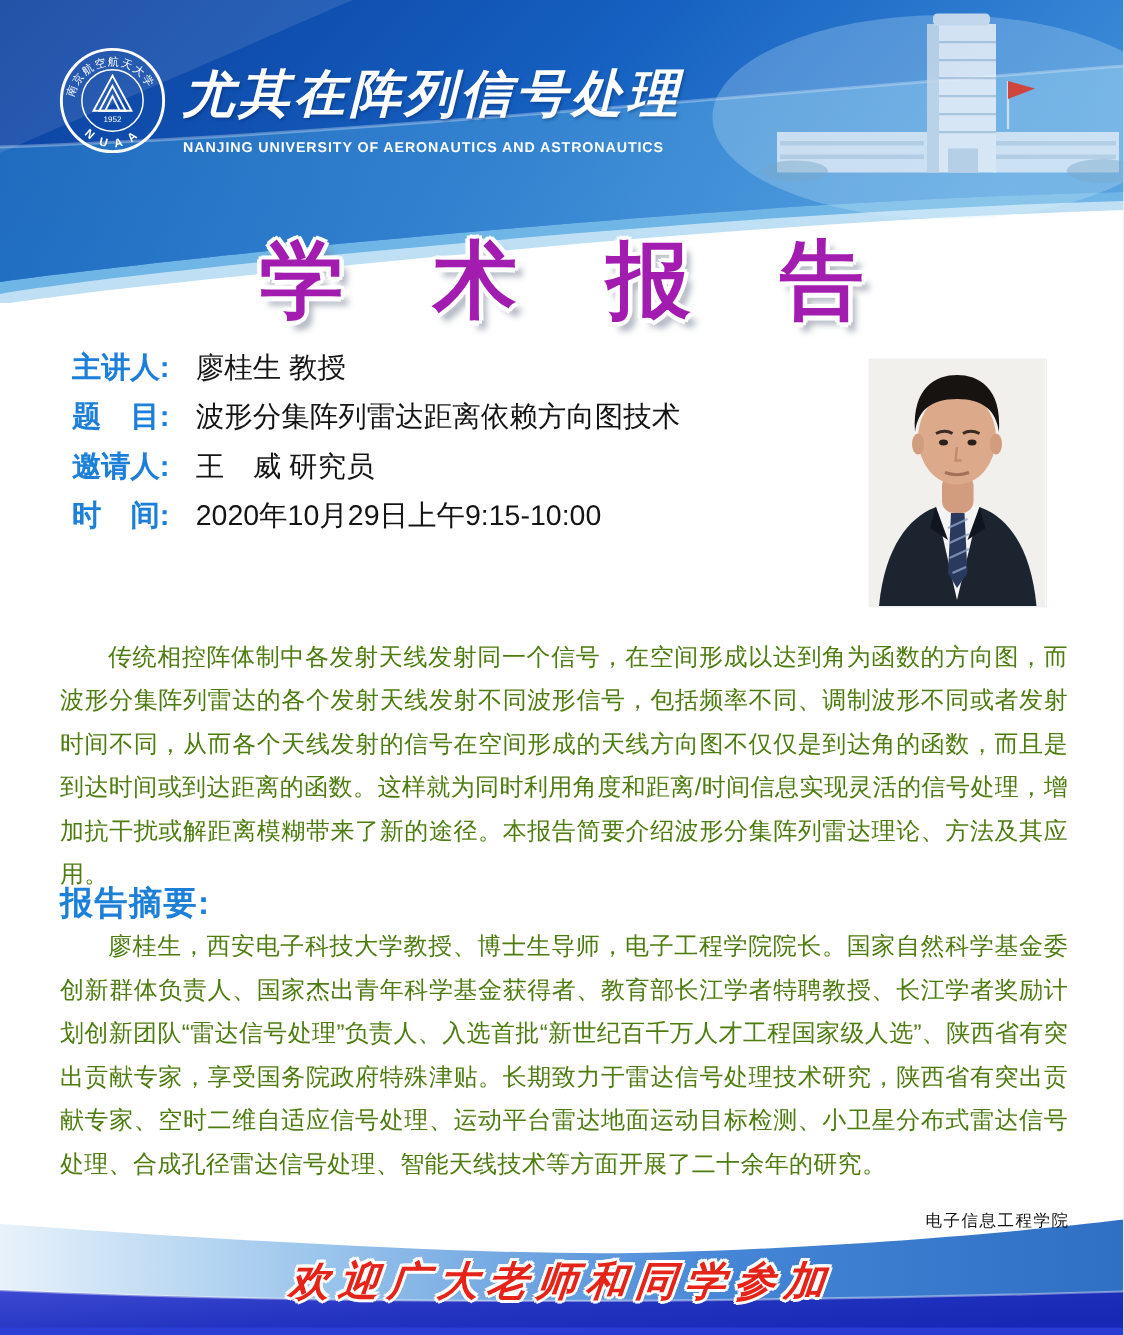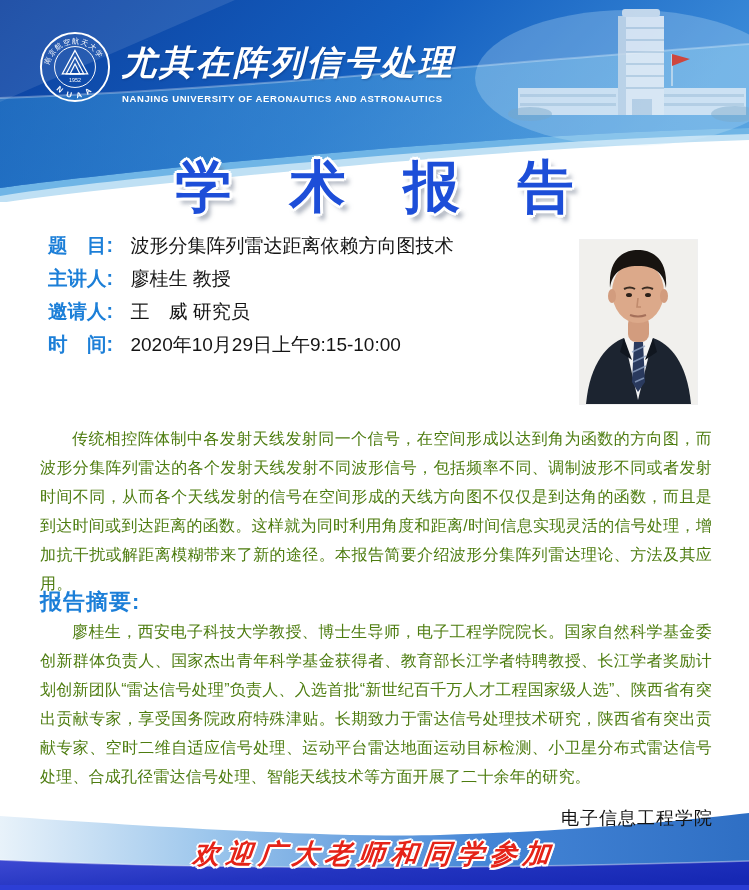--- a/index.html
+++ b/index.html
@@ -20,27 +20,26 @@
     font-size:34px; font-weight:bold; letter-spacing:3px; font-style:italic;
     text-shadow:1px 1px 2px rgba(0,30,90,.35); white-space:nowrap;
   }
   .uni-en {
     margin-top:7px; font-size:9.5px; font-weight:bold; letter-spacing:.6px; white-space:nowrap;
   }
 
   
   .main-title {
     position:absolute; top:150px; left:0; width:100%; z-index:2;
-    text-align:center; font-size:56px; font-weight:bold; color:#1d4ed8;
+    text-align:center; font-size:56px; font-weight:bold; color:#a21caf;
     letter-spacing:22px; text-indent:22px; white-space:nowrap;
     text-shadow:
       -2px -2px 0 #fff, 2px -2px 0 #fff, -2px 2px 0 #fff, 2px 2px 0 #fff,
       -3px 0 0 #fff, 3px 0 0 #fff, 0 3px 0 #fff, 0 -3px 0 #fff,
       5px 6px 4px rgba(110,120,140,.55);
-    font-family: Liberation Serif, serif;
   }
 
   
   .info-block { position:absolute; top:229px; left:48px; z-index:2; }
   .info-row { height:33px; line-height:33px; white-space:nowrap; }
   .info-label { color:#1c7fd8; font-weight:bold; font-size:19.5px; }
   .info-value { color:#141414; font-size:19px; margin-left:13px; }
 
   
   .portrait { position:absolute; top:240px; left:580px; width:117px; height:164px; z-index:2;
@@ -56,21 +55,21 @@
     font-size:16px; line-height:29px; color:#4d7c0f;
     text-align:justify; text-indent:2em; letter-spacing:.2px;
   }
   .h-abstract { top:394px; }
   .b-abstract { top:424px; }
   .h-bio { top:587px; }
   .b-bio { top:617px; }
 
   .signature {
     position:absolute; top:806px; right:36px; z-index:4;
-    font-size:18px; color:#141414; letter-spacing:1px;
+    font-size:11px; color:#141414; letter-spacing:1px;
   }
 
   
   .footer-svg { position:absolute; left:0; top:808px; z-index:1; }
   .welcome-text {
     position:absolute; top:836px; left:0; width:100%; z-index:3;
     text-align:center; font-size:27px; font-weight:bold; font-style:italic;
     color:#e52318; letter-spacing:6px; transform:skewX(-6deg); white-space:nowrap;
     text-shadow:
       2px 0 0 #fff, -2px 0 0 #fff, 0 2px 0 #fff, 0 -2px 0 #fff,
@@ -158,26 +157,26 @@
 
   <div class="uni-names">
     <div class="uni-cn">尤其在阵列信号处理</div>
     <div class="uni-en">NANJING UNIVERSITY OF AERONAUTICS AND ASTRONAUTICS</div>
   </div>
 
   <div class="main-title">学 术 报 告</div>
 
   <div class="info-block">
     <div class="info-row">
+      <span class="info-label">主讲人:</span>
+      <span class="info-value">廖桂生  教授</span>
+    </div>
+    <div class="info-row">
       <span class="info-label">题　目:</span>
       <span class="info-value">波形分集阵列雷达距离依赖方向图技术</span>
-    </div>
-    <div class="info-row">
-      <span class="info-label">主讲人:</span>
-      <span class="info-value">廖桂生  教授</span>
     </div>
     <div class="info-row">
       <span class="info-label">邀请人:</span>
       <span class="info-value">王　威  研究员</span>
     </div>
     <div class="info-row">
       <span class="info-label">时　间:</span>
       <span class="info-value">2020年10月29日上午9:15-10:00</span>
     </div>
   </div>

